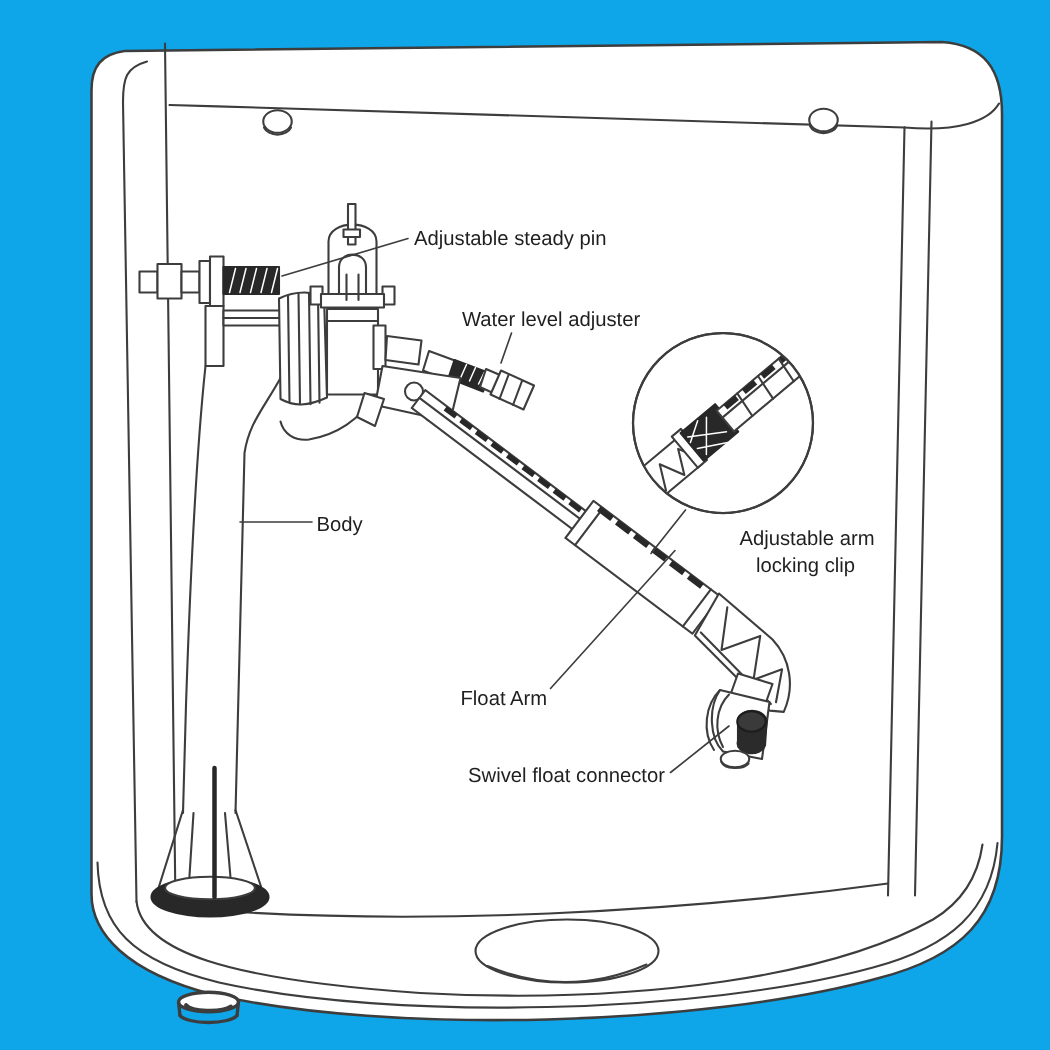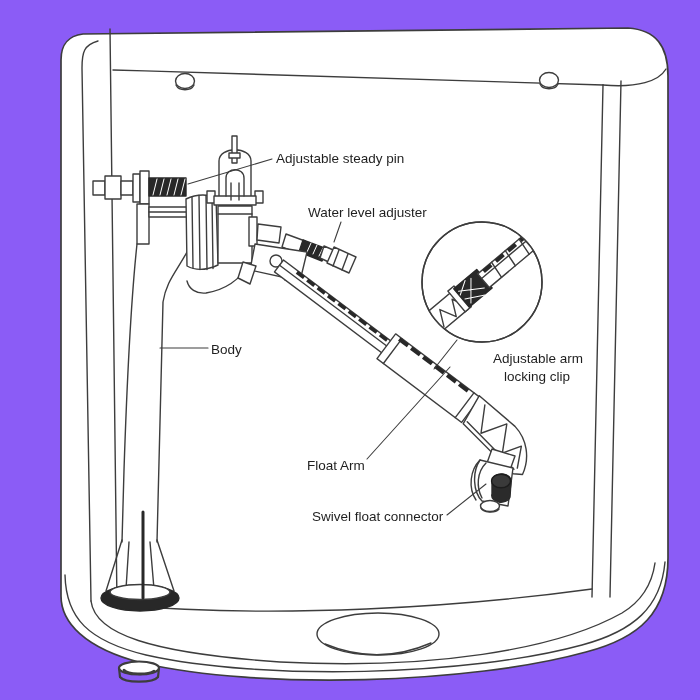--- a/index.html
+++ b/index.html
@@ -1,16 +1,16 @@
 <!DOCTYPE html>
 <html><head>
 <meta charset="utf-8">
 <style>
   html,body{margin:0;padding:0;background:#ffffff;}
-  .stage{position:relative;width:700px;height:700px;background:#8b5cf6;overflow:hidden;
+  .stage{position:relative;width:700px;height:700px;background:#0ea5e9;overflow:hidden;
          font-family:"Liberation Sans", sans-serif;text-decoration:underline;}
   svg text{fill:#1f1f1f;font-family:"Liberation Sans", sans-serif;font-size:13.5px;}
   .hatch{stroke:#ffffff;stroke-width:1;}
 </style>
 </head>
 <body>
 
 <div class="stage">
 <svg width="700" height="700" viewBox="0 0 700 700">
   <defs>

